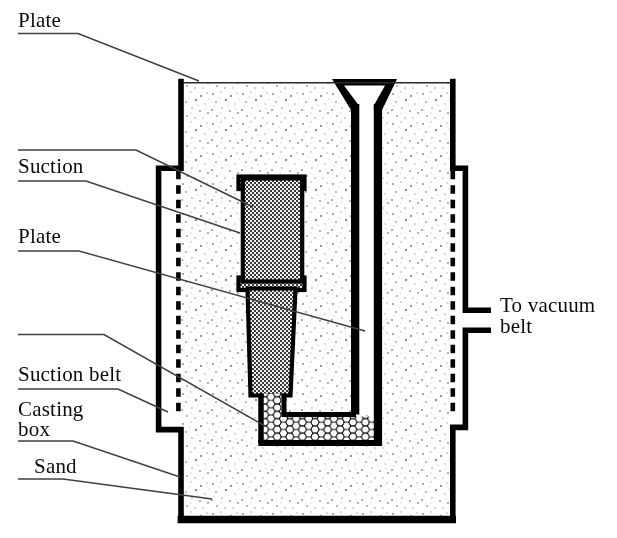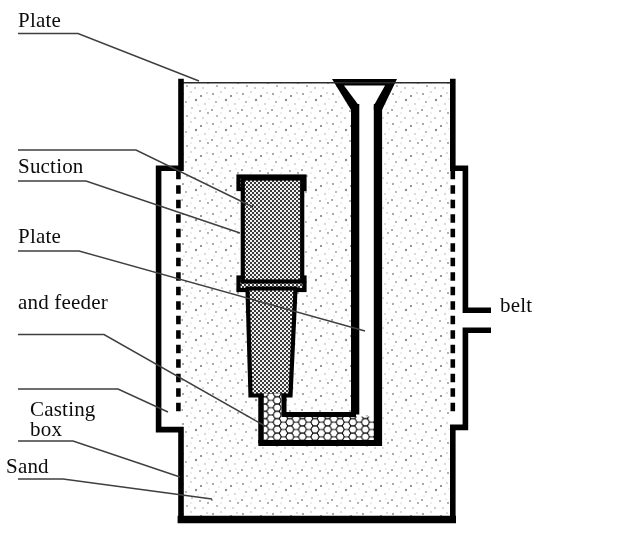--- a/index.html
+++ b/index.html
@@ -114,23 +114,24 @@
       <path d="M18,389 H118 L168,412"></path>
       <path d="M18,441 H73 L180,477"></path>
       <path d="M18,479 H63 L212,499"></path>
     </g>
   </svg>
 
   <div class="lbl" style="left:18px;top:11px">Plate</div>
   <div class="lbl" style="left:18px;top:157px">Suction</div>
   <div class="lbl" style="left:18px;top:227px">Plate</div>
   <div class="lbl" style="left:18px;top:293px">
-    <span>and feeder</span>
   </div>
-  <div class="lbl" style="left:30px;top:400px">
+  <div class="lbl" style="left:18px;top:365px">Suction belt</div>
+  <div class="lbl" style="left:18px;top:400px">
     <span>Casting</span>
     <span>box</span>
   </div>
-  <div class="lbl" style="left:6px;top:457px">Sand</div>
+  <div class="lbl" style="left:34px;top:457px">Sand</div>
   <div class="lbl vac" style="left:500px;top:295px">
+    <span>To vacuum</span>
     <span>belt</span>
   </div>
 </div>
 
 </body></html>

